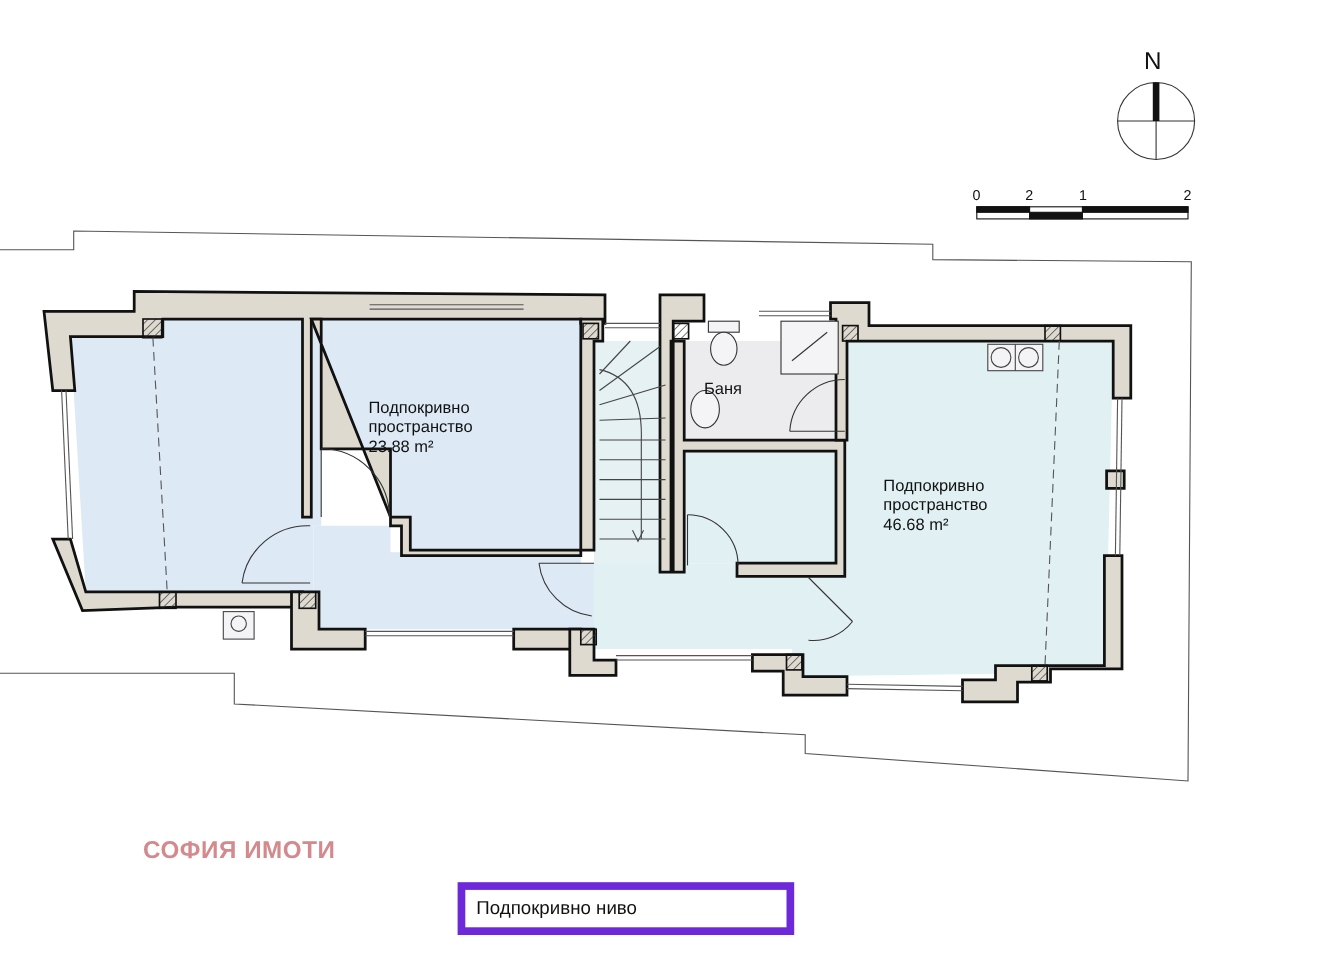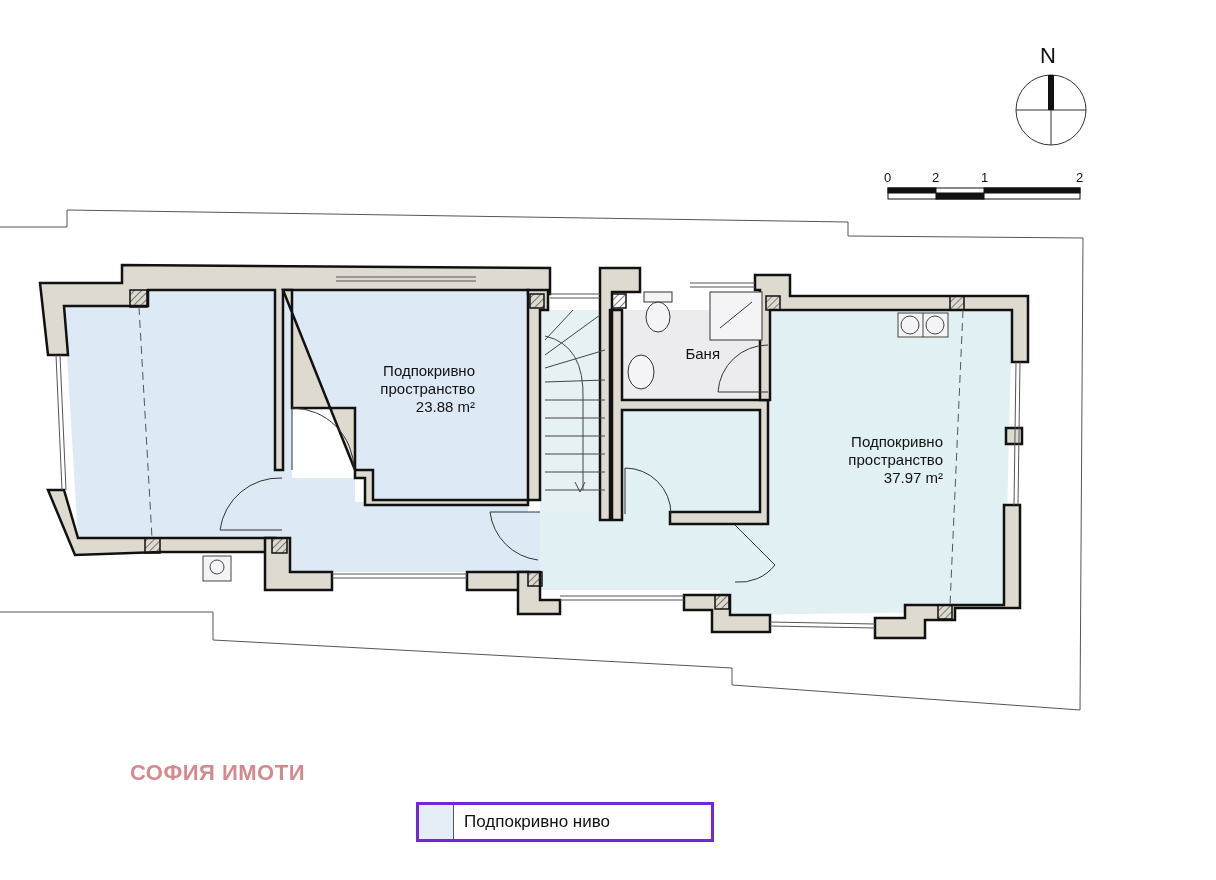--- a/index.html
+++ b/index.html
@@ -1,20 +1,20 @@
 <!DOCTYPE html>
 <html><head>
 <meta charset="utf-8">
 <style>
   html, body { margin:0; padding:0; background:#ffffff; }
   body { width:1216px; height:880px; position:relative; overflow:hidden; font-family:"Liberation Sans", sans-serif; }
   svg.plan { position:absolute; left:0; top:0; width:1216px; height:880px; }
-  .room-label { position:absolute; text-align:right; font-size:15px; line-height:18px; color:#111; font-family:"Liberation Sans", sans-serif; }
+  .room-label { position:absolute; text-align:left; font-size:15px; line-height:18px; color:#111; font-family:"Liberation Sans", sans-serif; }
   .brand { position:absolute; left:130px; top:760px; font-size:22px; font-weight:bold; color:#d4898c; letter-spacing:0.5px; font-family:"Liberation Sans", sans-serif; }
-  .legend { position:absolute; left:416px; top:802px; width:292px; height:34px; border:3px solid #6d28d9; display:flex; background:#fff; }
+  .legend { position:absolute; left:416px; top:802px; width:292px; height:34px; border:7px solid #6d28d9; display:flex; background:#fff;flex-direction:column; }
   .legend .swatch { width:34px; height:34px; background:#e4eef5; border-right:1px solid #555; }
   .legend .text { padding-left:10px; line-height:34px; font-size:17px; color:#111; }
   .north { position:absolute; left:1040px; top:43px; font-size:22px; color:#111; font-family:"Liberation Sans", sans-serif; }
   .scale-lbl { position:absolute; font-size:13px; color:#111; top:170px; }
 </style>
 </head>
 <body>
 
 <svg class="plan" viewBox="0 0 1216 880">
   <defs>
@@ -169,21 +169,21 @@
   <div>23.88 m²</div>
 </div>
 
 <div class="room-label" style="left:640px; top:345px; width:80px;">
   <div>Баня</div>
 </div>
 
 <div class="room-label" style="left:803px; top:433px; width:140px;">
   <div>Подпокривно</div>
   <div>пространство</div>
-  <div>37.97 m²</div>
+  <div>46.68 m²</div>
 </div>
 
 <div class="brand">СОФИЯ ИМОТИ</div>
 
 <div class="legend">
   <div class="swatch"></div>
   <div class="text">Подпокривно ниво</div>
 </div>
 
 </body></html>

